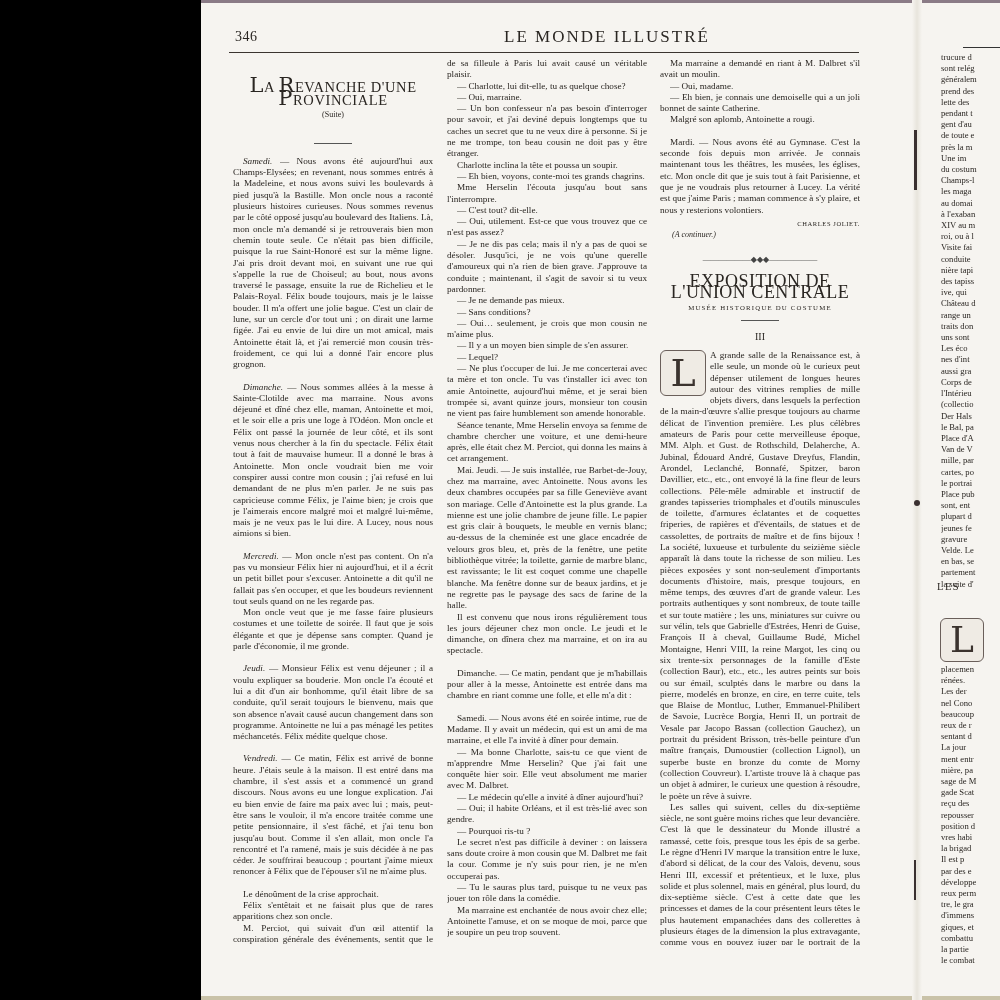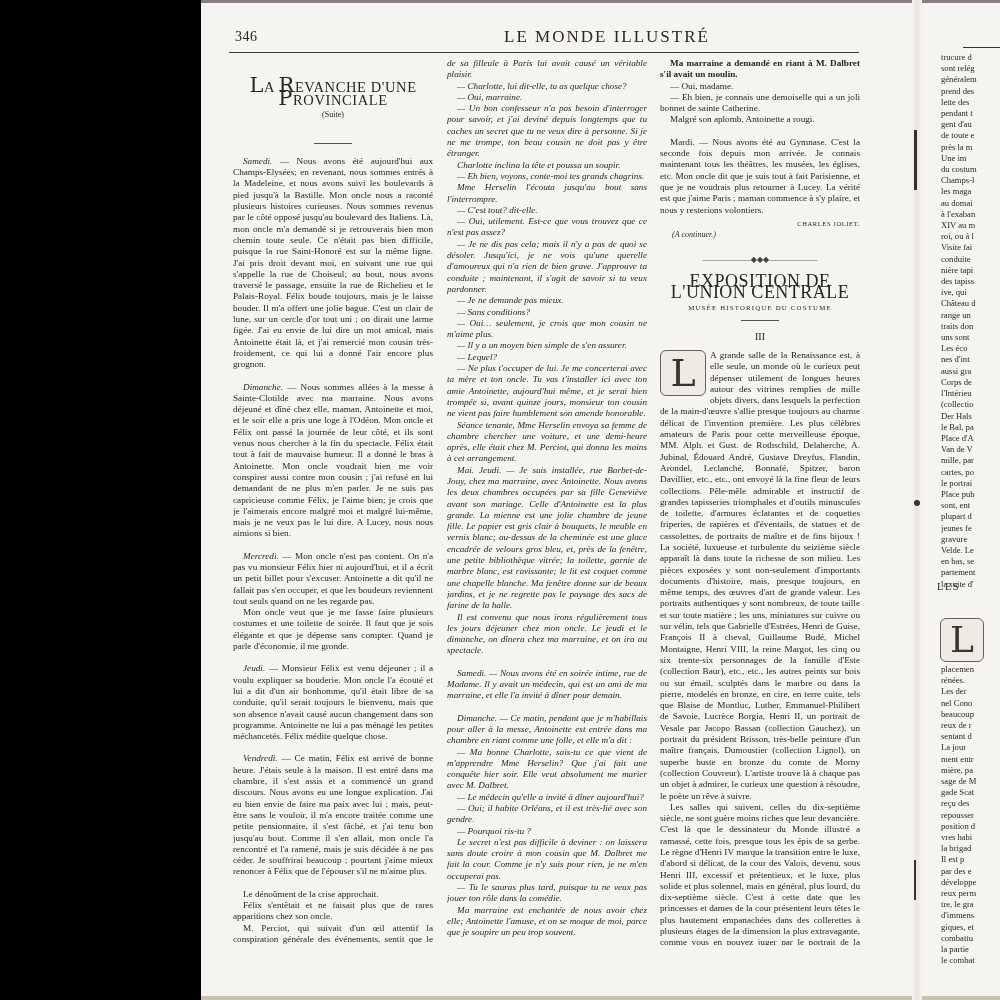--- a/index.html
+++ b/index.html
@@ -74,54 +74,54 @@
       <p><span>Mon oncle veut que je me fasse faire plusieurs costumes et une toilette de soirée. Il faut que je sois élégante et que je dépense sans compter. Quand je parle d'économie, il me gronde.</span></p>
       <p class="gap"><i>Jeudi.</i><span> — Monsieur Félix est venu déjeuner ; il a voulu expliquer sa bouderie. Mon oncle l'a écouté et lui a dit d'un air bonhomme, qu'il était libre de sa conduite, qu'il serait toujours le bienvenu, mais que son absence n'avait causé aucun changement dans son programme. Antoinette ne lui a pas ménagé les petites méchancetés. Félix médite quelque chose.</span></p>
       <p class="gap"><i>Vendredi.</i><span> — Ce matin, Félix est arrivé de bonne heure. J'étais seule à la maison. Il est entré dans ma chambre, il s'est assis et a commencé un grand discours. Nous avons eu une longue explication. J'ai eu bien envie de faire ma paix avec lui ; mais, peut-être sans le vouloir, il m'a encore traitée comme une petite pensionnaire, il s'est fâché, et j'ai tenu bon jusqu'au bout. Comme il s'en allait, mon oncle l'a rencontré et l'a ramené, mais je suis décidée à ne pas céder. Je souffrirai beaucoup ; pourtant j'aime mieux renoncer à Félix que de l'épouser s'il ne m'aime plus.</span></p>
       <p class="gap"><span>Le dénoûment de la crise approchait.</span></p>
       <p><span>Félix s'entêtait et ne faisait plus que de rares apparitions chez son oncle.</span></p>
       <p><span>M. Perciot, qui suivait d'un œil attentif la conspiration générale des événements, sentit que le moment était venu de porter les derniers coups.</span></p>
       <p><span>Un jour que Charlotte avait été déjeuner chez sa marraine, Mme Herselin remarqua le voile de tristesse qui assombrissait son joli visage.</span></p>
     </div>
 </div>
 
-<div class="col" id="col2" style="left: 447px; top: 58px; width: 200px; max-height: 887px; overflow: hidden; font-style: italic;">
+<div class="col" id="col2" style="left: 447px; top: 58px; width: 200px; max-height: 887px; overflow: hidden;">
     <p style="text-indent: 0px;">de sa filleule à Paris lui avait causé un véritable plaisir.</p>
     <p>— Charlotte, lui dit-elle, tu as quelque chose?</p>
     <p>— Oui, marraine.</p>
     <p>— Un bon confesseur n'a pas besoin d'interroger pour savoir, et j'ai deviné depuis longtemps que tu caches un secret que tu ne veux dire à personne. Si je ne me trompe, ton beau cousin ne doit pas y être étranger.</p>
     <p>Charlotte inclina la tête et poussa un soupir.</p>
     <p>— Eh bien, voyons, conte-moi tes grands chagrins.</p>
     <p>Mme Herselin l'écouta jusqu'au bout sans l'interrompre.</p>
     <p>— C'est tout? dit-elle.</p>
     <p>— Oui, utilement. Est-ce que vous trouvez que ce n'est pas assez?</p>
     <p>— Je ne dis pas cela; mais il n'y a pas de quoi se désoler. Jusqu'ici, je ne vois qu'une querelle d'amoureux qui n'a rien de bien grave. J'approuve ta conduite ; maintenant, il s'agit de savoir si tu veux pardonner.</p>
     <p>— Je ne demande pas mieux.</p>
     <p>— Sans conditions?</p>
     <p>— Oui… seulement, je crois que mon cousin ne m'aime plus.</p>
     <p>— Il y a un moyen bien simple de s'en assurer.</p>
     <p>— Lequel?</p>
     <p>— Ne plus t'occuper de lui. Je me concerterai avec ta mère et ton oncle. Tu vas t'installer ici avec ton amie Antoinette, aujourd'hui même, et je serai bien trompée si, avant quinze jours, monsieur ton cousin ne vient pas faire humblement son amende honorable.</p>
     <p>Séance tenante, Mme Herselin envoya sa femme de chambre chercher une voiture, et une demi-heure après, elle était chez M. Perciot, qui donna les mains à cet arrangement.</p>
     <p>Mai. Jeudi. — Je suis installée, rue Barbet-de-Jouy, chez ma marraine, avec Antoinette. Nous avons les deux chambres occupées par sa fille Geneviève avant son mariage. Celle d'Antoinette est la plus grande. La mienne est une jolie chambre de jeune fille. Le papier est gris clair à bouquets, le meuble en vernis blanc; au-dessus de la cheminée est une glace encadrée de velours gros bleu, et, près de la fenêtre, une petite bibliothèque vitrée; la toilette, garnie de marbre blanc, est ravissante; le lit est coquet comme une chapelle blanche. Ma fenêtre donne sur de beaux jardins, et je ne regrette pas le paysage des sacs de farine de la halle.</p>
     <p>Il est convenu que nous irons régulièrement tous les jours déjeuner chez mon oncle. Le jeudi et le dimanche, on dînera chez ma marraine, et on ira au spectacle.</p>
+    <p class="gap">Dimanche. — Ce matin, pendant que je m'habillais pour aller à la messe, Antoinette est entrée dans ma chambre en riant comme une folle, et elle m'a dit :</p>
     <p class="gap">Samedi. — Nous avons été en soirée intime, rue de Madame. Il y avait un médecin, qui est un ami de ma marraine, et elle l'a invité à dîner pour demain.</p>
-    <p class="gap">Dimanche. — Ce matin, pendant que je m'habillais pour aller à la messe, Antoinette est entrée dans ma chambre en riant comme une folle, et elle m'a dit :</p>
     <p>— Ma bonne Charlotte, sais-tu ce que vient de m'apprendre Mme Herselin? Que j'ai fait une conquête hier soir. Elle veut absolument me marier avec M. Dalbret.</p>
     <p>— Le médecin qu'elle a invité à dîner aujourd'hui?</p>
     <p>— Oui; il habite Orléans, et il est très-lié avec son gendre.</p>
     <p>— Pourquoi ris-tu ?</p>
     <p>Le secret n'est pas difficile à deviner : on laissera sans doute croire à mon cousin que M. Dalbret me fait la cour. Comme je n'y suis pour rien, je ne m'en occuperai pas.</p>
     <p>— Tu le sauras plus tard, puisque tu ne veux pas jouer ton rôle dans la comédie.</p>
     <p>Ma marraine est enchantée de nous avoir chez elle; Antoinette l'amuse, et on se moque de moi, parce que je soupire un peu trop souvent.</p>
   </div>
 
 <div class="col" id="col3" style="left: 660px; top: 58px; width: 200px; max-height: 887px; overflow: hidden;">
   <div id="col3-body">
-      <p style="text-indent: 10px; font-weight: bold;">Ma marraine a demandé en riant à M. Dalbret s'il avait un moulin.</p>
+      <p style="text-indent: 10px;">Ma marraine a demandé en riant à M. Dalbret s'il avait un moulin.</p>
       <p>— Oui, madame.</p>
       <p>— Eh bien, je connais une demoiselle qui a un joli bonnet de sainte Catherine.</p>
       <p>Malgré son aplomb, Antoinette a rougi.</p>
       <p class="gap">Mardi. — Nous avons été au Gymnase. C'est la seconde fois depuis mon arrivée. Je connais maintenant tous les théâtres, les musées, les églises, etc. Mon oncle dit que je suis tout à fait Parisienne, et que je ne voudrais plus retourner à Lucey. La vérité est que j'aime Paris ; maman commence à s'y plaire, et nous y resterions volontiers.</p>
     </div>
   <div class="sig">CHARLES JOLIET.</div>
   <div class="cont">(A continuer.)</div>
   <div class="orn">——————◆◆◆——————</div>
   <div class="title2">EXPOSITION DE L'UNION CENTRALE</div>
   <div class="subtitle2">MUSÉE HISTORIQUE DU COSTUME</div>

